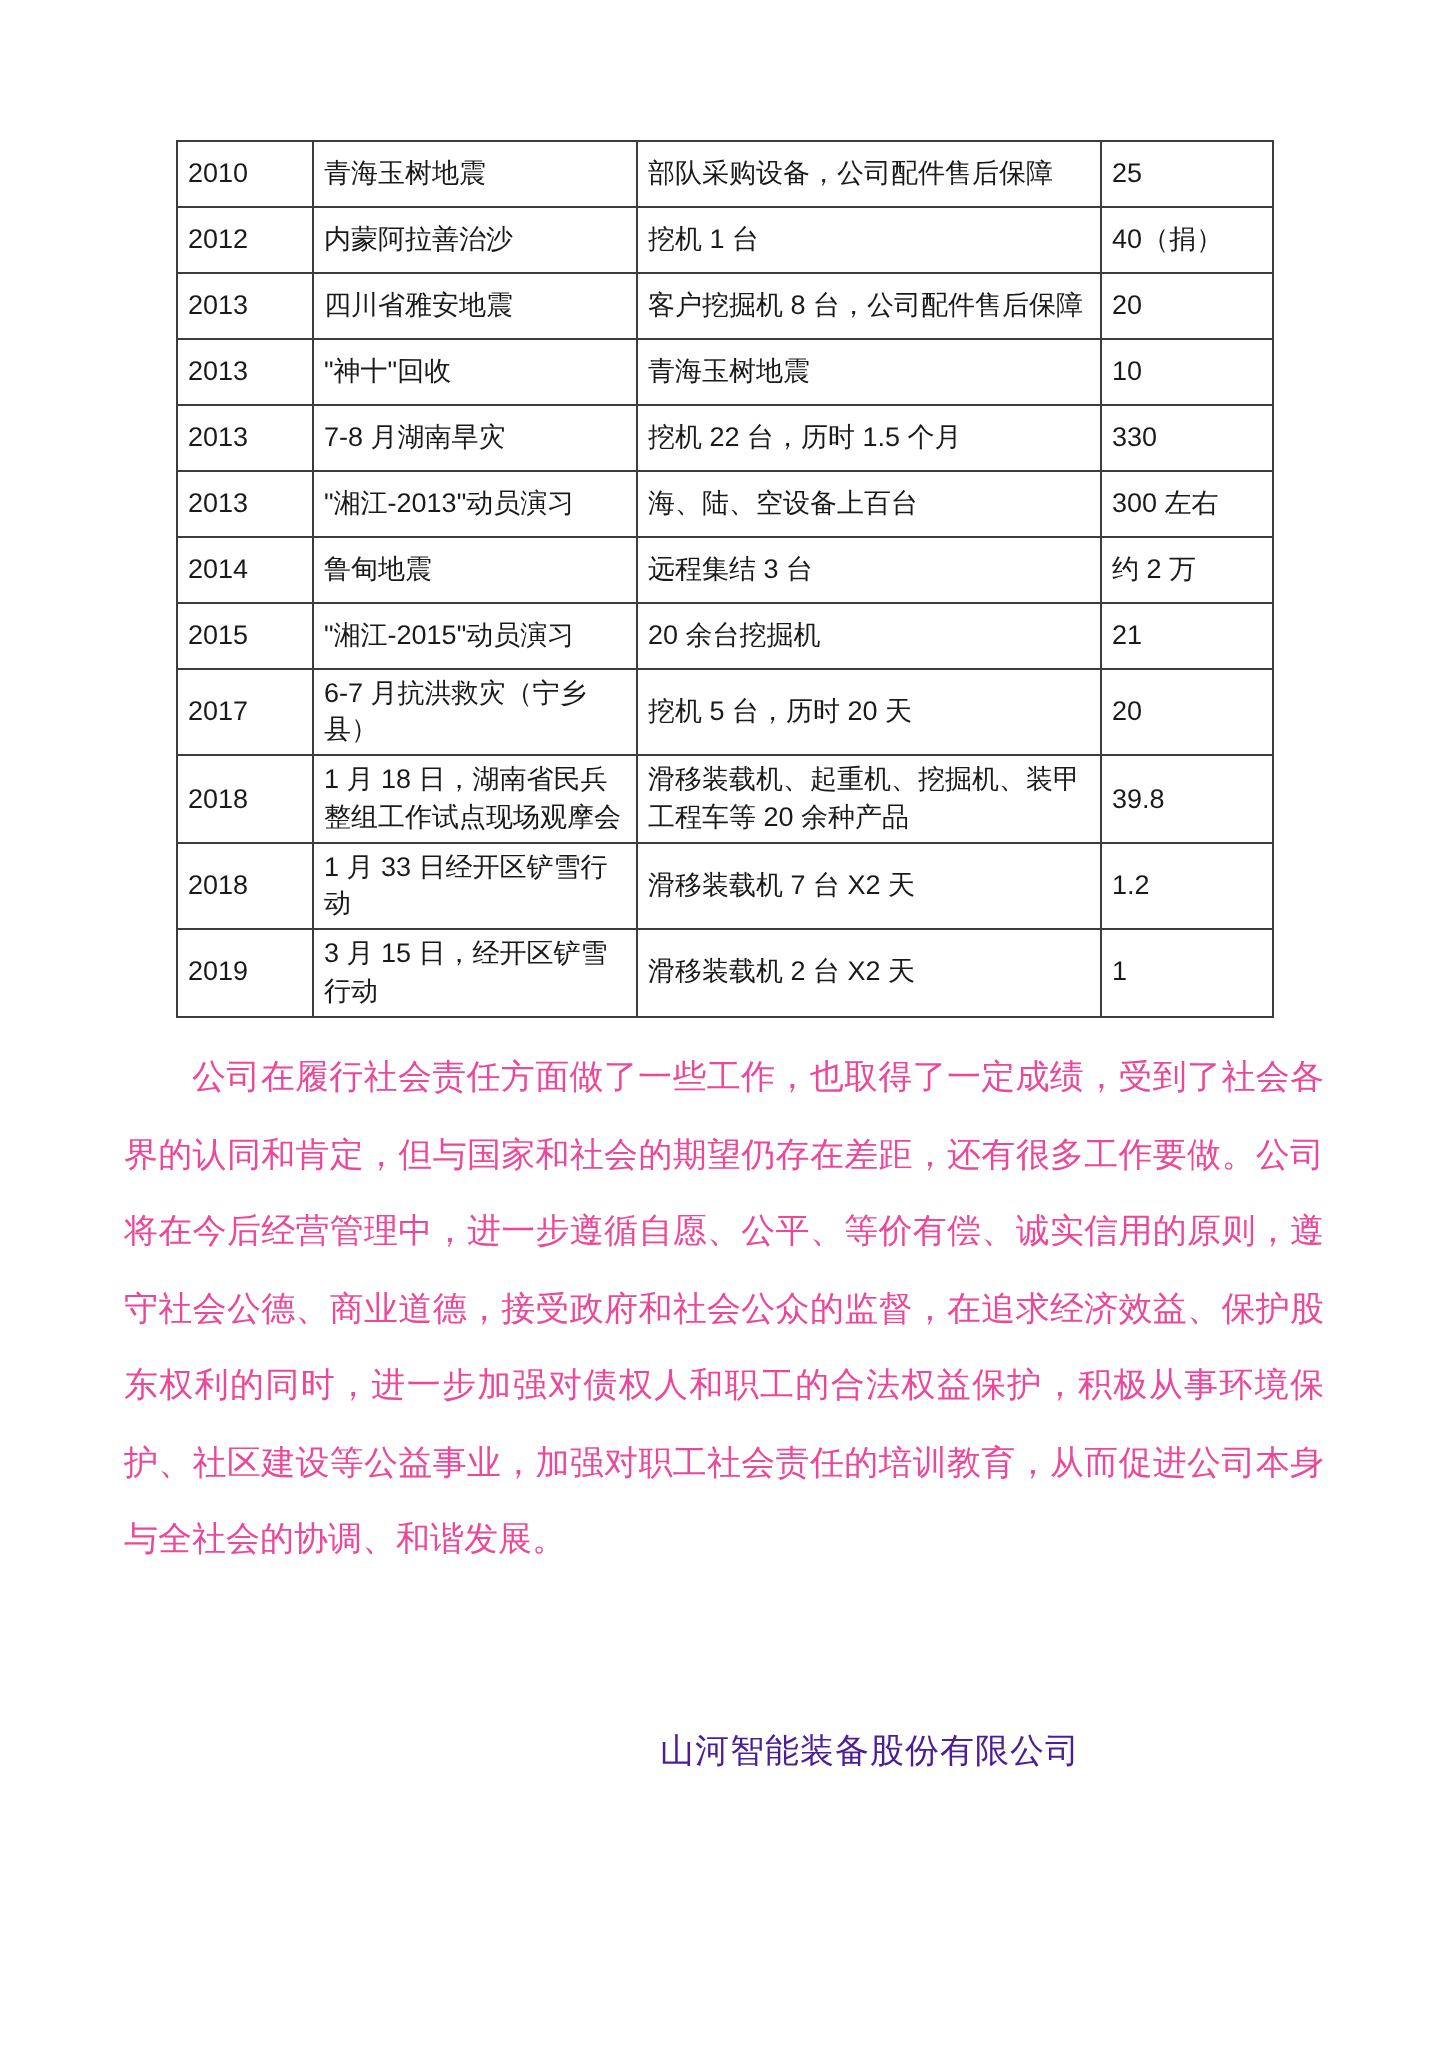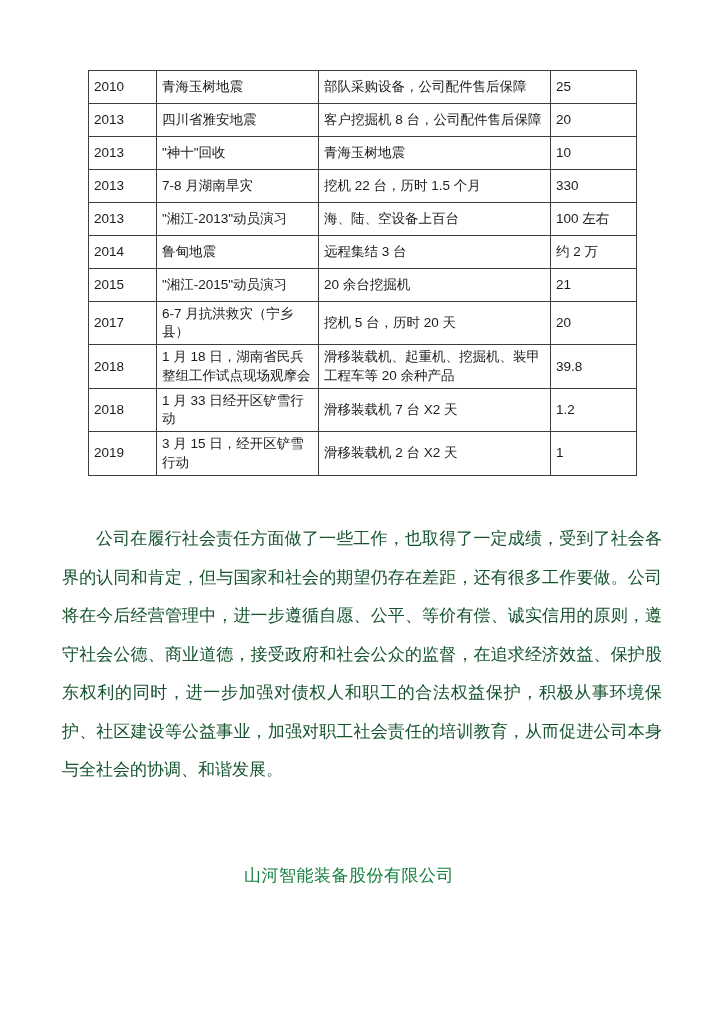--- a/index.html
+++ b/index.html
@@ -52,36 +52,36 @@
   
   .body-text {
     position: absolute;
     left: 62px;
     top: 520px;
     width: 600px;
     font-size: 17px;
     line-height: 38.5px;
     text-align: justify;
     text-justify: inter-ideograph;
-    color: #14532d;
+    color: #ec4899;
   }
   .body-text p {
     margin: 0;
     text-indent: 2em;
   }
 
   
   .signature {
     position: absolute;
-    left: 244px;
+    left: 230px;
     top: 866px;
     width: 410px;
-    text-align: left;
+    text-align: center;
     font-size: 17px;
-    color: #15803d;
+    color: #4c1d95;
   }
   .signature .sig-line {
     margin: 0 0 22px 0;
     line-height: 20px;
     letter-spacing: 0.5px;
   }
 </style>
 </head>
 <body>
 
@@ -96,20 +96,26 @@
         <col style="width:86px">
       </colgroup>
       <tbody>
           <tr>
             <td>2010</td>
             <td>青海玉树地震</td>
             <td>部队采购设备，公司配件售后保障</td>
             <td>25</td>
           </tr>
           <tr>
+            <td>2012</td>
+            <td>内蒙阿拉善治沙</td>
+            <td>挖机 1 台</td>
+            <td>40（捐）</td>
+          </tr>
+          <tr>
             <td>2013</td>
             <td>四川省雅安地震</td>
             <td>客户挖掘机 8 台，公司配件售后保障</td>
             <td>20</td>
           </tr>
           <tr>
             <td>2013</td>
             <td>"神十"回收</td>
             <td>青海玉树地震</td>
             <td>10</td>
@@ -117,21 +123,21 @@
           <tr>
             <td>2013</td>
             <td>7-8 月湖南旱灾</td>
             <td>挖机 22 台，历时 1.5 个月</td>
             <td>330</td>
           </tr>
           <tr>
             <td>2013</td>
             <td>"湘江-2013"动员演习</td>
             <td>海、陆、空设备上百台</td>
-            <td>100 左右</td>
+            <td>300 左右</td>
           </tr>
           <tr>
             <td>2014</td>
             <td>鲁甸地震</td>
             <td>远程集结 3 台</td>
             <td>约 2 万</td>
           </tr>
           <tr>
             <td>2015</td>
             <td>"湘江-2015"动员演习</td>

